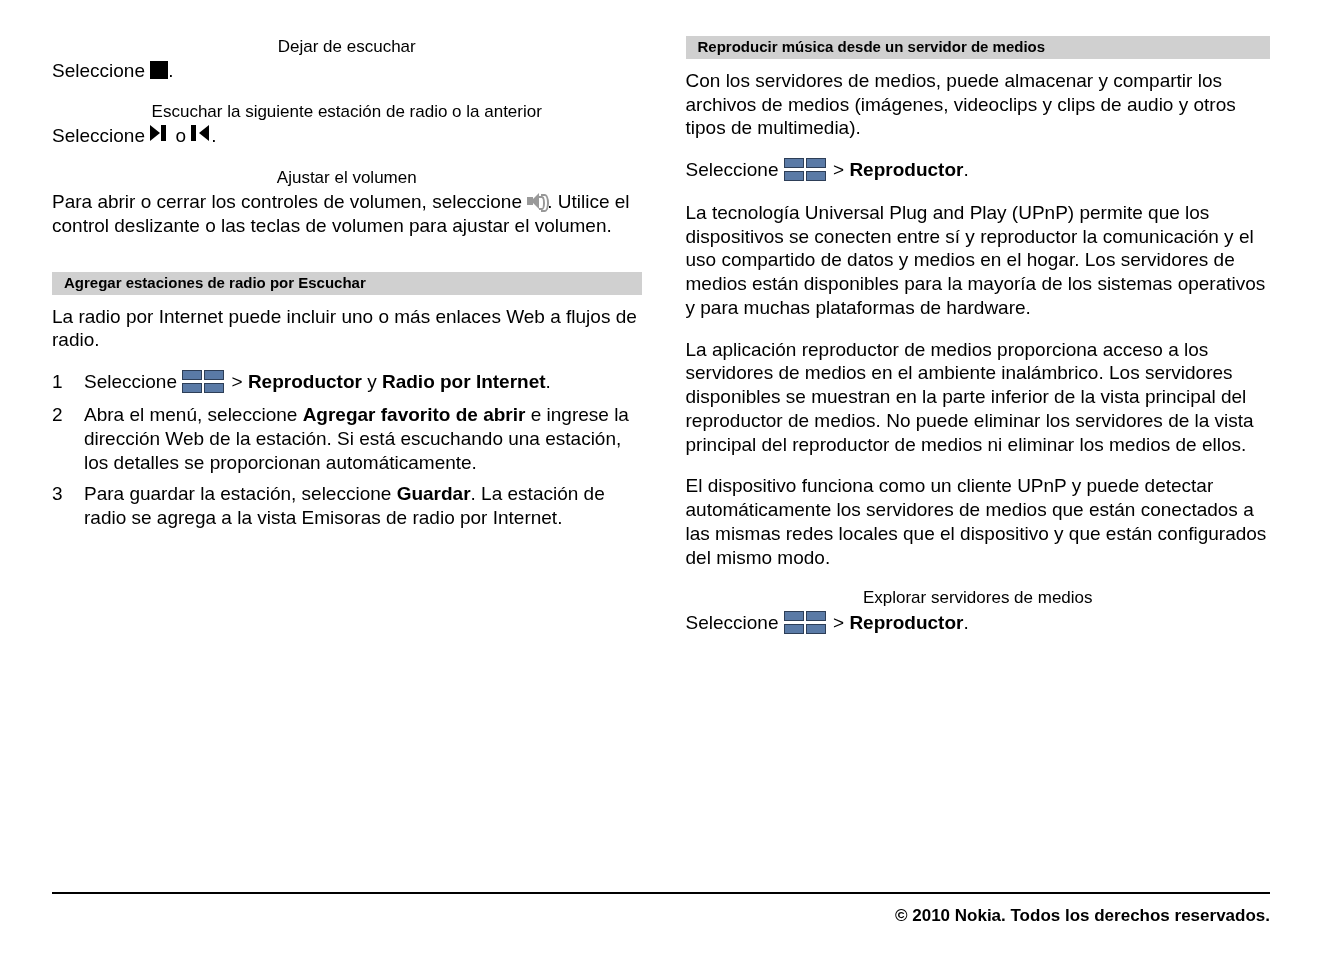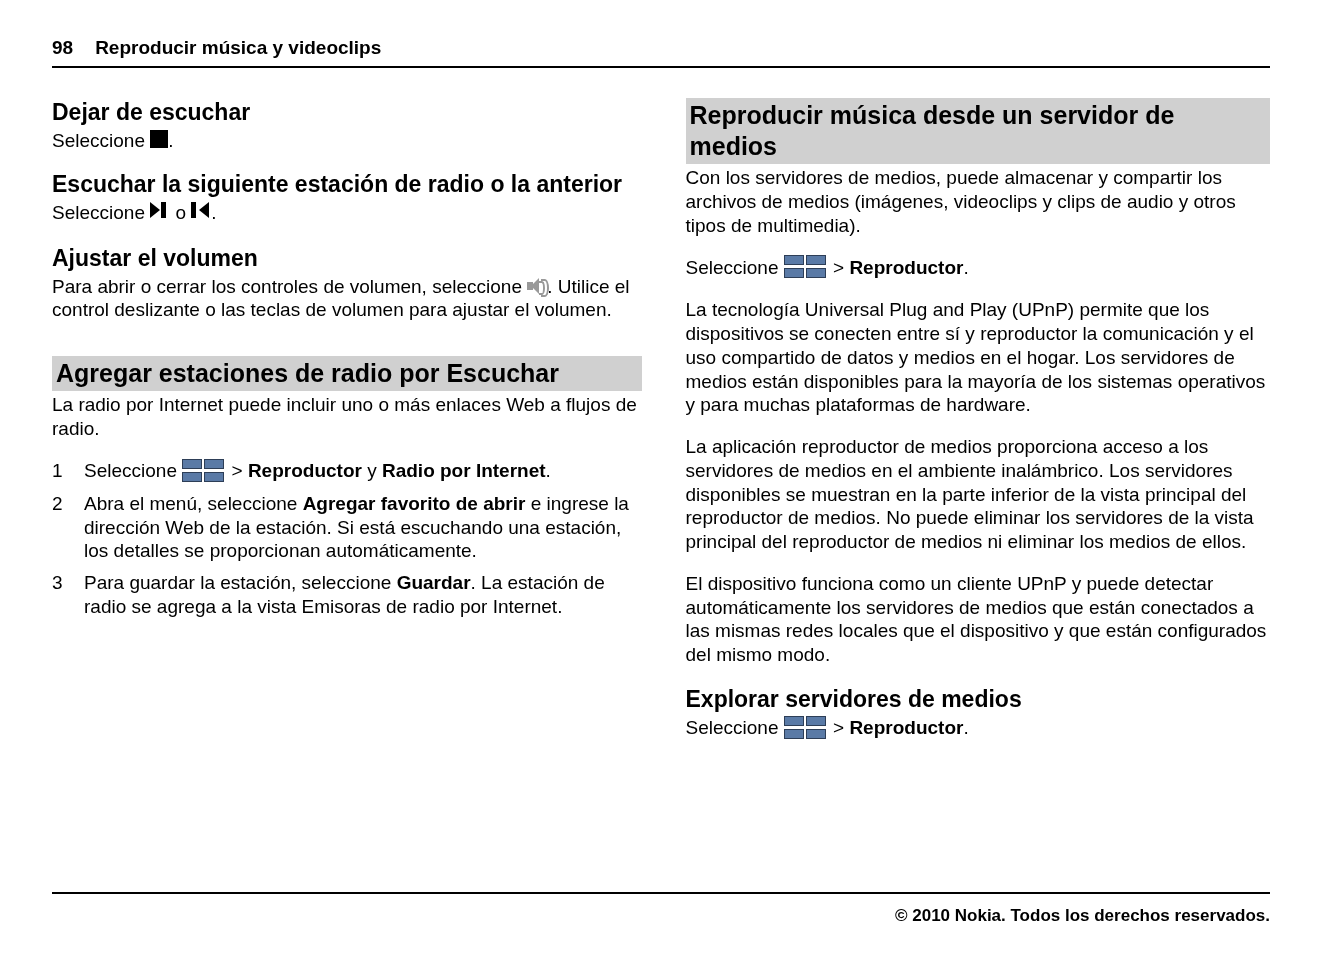--- a/index.html
+++ b/index.html
@@ -35,30 +35,31 @@
     gap: 44px;
     flex: 1;
   }
   .col {
     width: 590px;
   }
   .col-right { width: 585px; }
 
   h4.sub {
     margin: 0 0 2px 0;
-    font-weight: 700;
-    font-size: 23px;
+    font-weight: 400;
+    font-size: 17px;
+    text-align: center;
   }
 
   .section-bar {
     background: #d0d0d0;
     font-weight: 700;
-    padding: 2px 4px;
-    margin-bottom: 2px;
-    font-size: 25px;
+    padding: 2px 12px;
+    margin-bottom: 10px;
+    font-size: 15px;
   }
   .subsection-bar {
     font-weight: 700;
     padding: 0 4px 2px 4px;
     font-size: 19px;
     margin-bottom: 6px;
   }
 
   .inline-icon {
     display: inline-block;
@@ -114,24 +115,20 @@
   .after-columns { flex:none; }
   .spacer-m { height: 16px; }
   .para { margin-bottom: 18px; }
   .para-tight { margin-bottom: 8px; }
 </style>
 </head>
 <body>
 
 <div class="page">
 
-  <div class="header-row">
-    <span class="page-number">98</span>
-    <span class="header-title">Reproducir música y videoclips</span>
-  </div>
 
   <div class="columns">
 
     <div class="col">
 
       <h4 class="sub">Dejar de escuchar</h4>
       <div class="para">
         <span>Seleccione</span>
         <span class="inline-icon stop-square"></span><span>.</span>
       </div>

